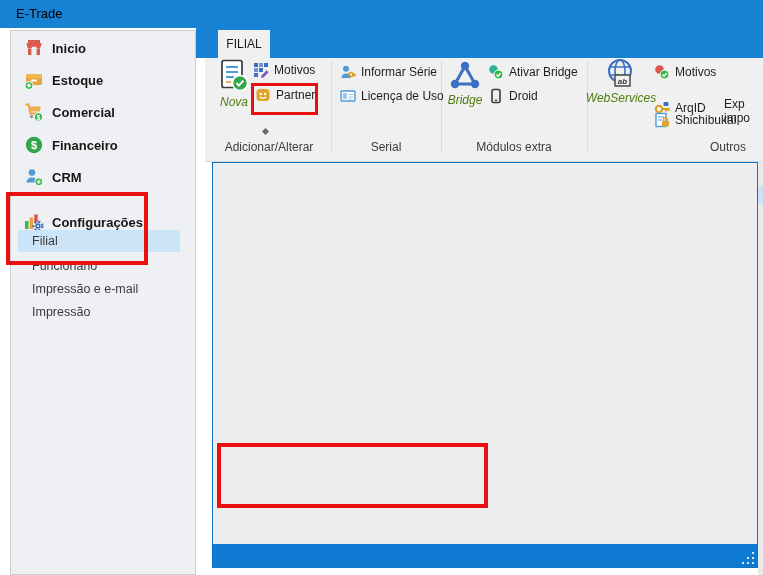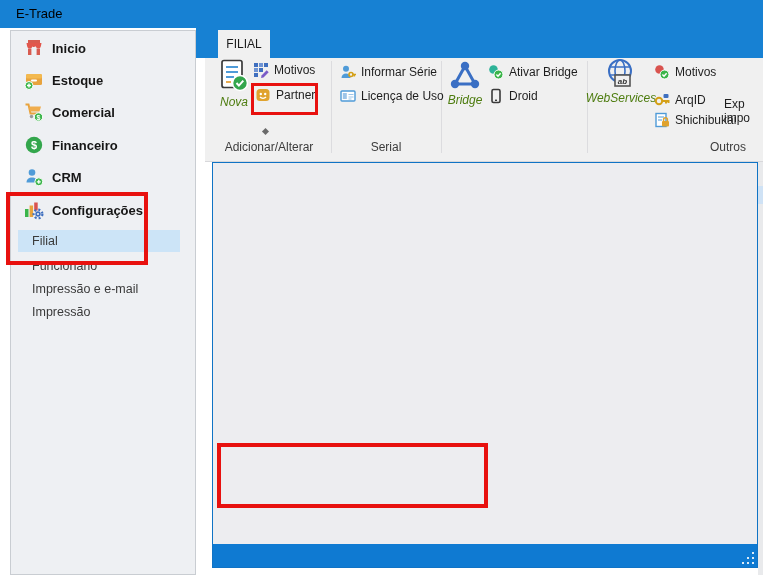--- a/index.html
+++ b/index.html
@@ -111,21 +111,21 @@
   <div class="sitem" style="top:165px;left:24px;">
     <svg width="20" height="20" viewBox="0 0 20 20">
       <circle cx="8" cy="5.5" r="3.3" fill="#4f9bd8"></circle>
       <path d="M2.5 15.5c0-3.2 2.4-5 5.5-5s5.5 1.8 5.5 5z" fill="#4f9bd8"></path>
       <circle cx="14.8" cy="14.8" r="4" fill="#3bb54a" stroke="#fff" stroke-width="1"></circle>
       <path d="M12.8 14.8h4M14.8 12.8v4" stroke="#fff" stroke-width="1.3"></path>
     </svg>
     <span>CRM</span>
   </div>
 
-  <div class="sitem" style="top:198px;left:24px;text-align:center;">
+  <div class="sitem" style="top:210px;left:24px;text-align:center;">
     <svg width="20" height="20" viewBox="0 0 20 20">
       <rect x="1" y="9" width="3.5" height="8" fill="#3bb54a"></rect>
       <rect x="5.6" y="5.5" width="3.5" height="11.5" fill="#e8a33d"></rect>
       <rect x="10.2" y="2.5" width="3.5" height="8" fill="#d9534f"></rect>
       <circle cx="14" cy="14" r="4.4" fill="none" stroke="#3f6fbf" stroke-width="2.2" stroke-dasharray="2 2.1"></circle>
       <circle cx="14" cy="14" r="2.7" fill="#3f6fbf"></circle>
       <circle cx="14" cy="14" r="1.1" fill="#eef0f3"></circle>
     </svg>
     <span>Configurações</span>
   </div>
@@ -231,20 +231,21 @@
     <span>Ativar Bridge</span>
   </div>
 
   <div class="rbtn" style="left:488px;top:88px;">
     <svg width="16" height="16" viewBox="0 0 16 16">
       <rect x="4" y="1.5" width="8" height="13" rx="1.5" fill="none" stroke="#3a3a3a" stroke-width="1.6"></rect>
       <rect x="7" y="11.6" width="2" height="1.4" fill="#3a3a3a"></rect>
     </svg>
     <span>Droid</span>
   </div>
+  <div class="rgl" style="left:441px;top:140px;width:146px;">Módulos extra</div>
 
   <div class="rbig" style="left:592px;top:57px;width:58px;">
     <svg width="34" height="34" viewBox="0 0 34 34">
       <circle cx="16" cy="14" r="11" fill="none" stroke="#3a6fc4" stroke-width="2"></circle>
       <ellipse cx="16" cy="14" rx="5" ry="11" fill="none" stroke="#3a6fc4" stroke-width="1.6"></ellipse>
       <path d="M5.5 10h21M5.5 18h21" stroke="#3a6fc4" stroke-width="1.6"></path>
       <rect x="11" y="18" width="15" height="11" fill="#f0f0f0" stroke="#555" stroke-width="1.6"></rect>
       <text x="18.5" y="26.5" font-size="8" text-anchor="middle" font-weight="bold" fill="#333">ab</text>
     </svg>
     <span style="margin-top:0px;">WebServices</span>
@@ -252,21 +253,21 @@
 
   <div class="rbtn" style="left:654px;top:64px;">
     <svg width="16" height="16" viewBox="0 0 16 16">
       <circle cx="5.5" cy="5.5" r="4.3" fill="#d9534f"></circle>
       <circle cx="10.5" cy="10.5" r="4.5" fill="#3bb54a" stroke="#fff" stroke-width="1"></circle>
       <path d="M8.4 10.5l1.6 1.7 2.6-3" stroke="#fff" stroke-width="1.4" fill="none"></path>
     </svg>
     <span>Motivos</span>
   </div>
 
-  <div class="rbtn" style="left:654px;top:92px;">
+  <div class="rbtn" style="left:654px;top:100px;">
     <svg width="16" height="16" viewBox="0 0 16 16">
       <circle cx="5" cy="9" r="3.2" fill="none" stroke="#d4a017" stroke-width="2"></circle>
       <path d="M8 9h7.5M12 9v2.6M14.5 9v2" stroke="#d4a017" stroke-width="2"></path>
       <rect x="9.5" y="2" width="5" height="4" rx="1" fill="#3f6fbf"></rect>
     </svg>
     <span>ArqID</span>
   </div>
 
   <div class="rbtn" style="left:654px;top:112px;">
     <svg width="16" height="16" viewBox="0 0 16 16">

